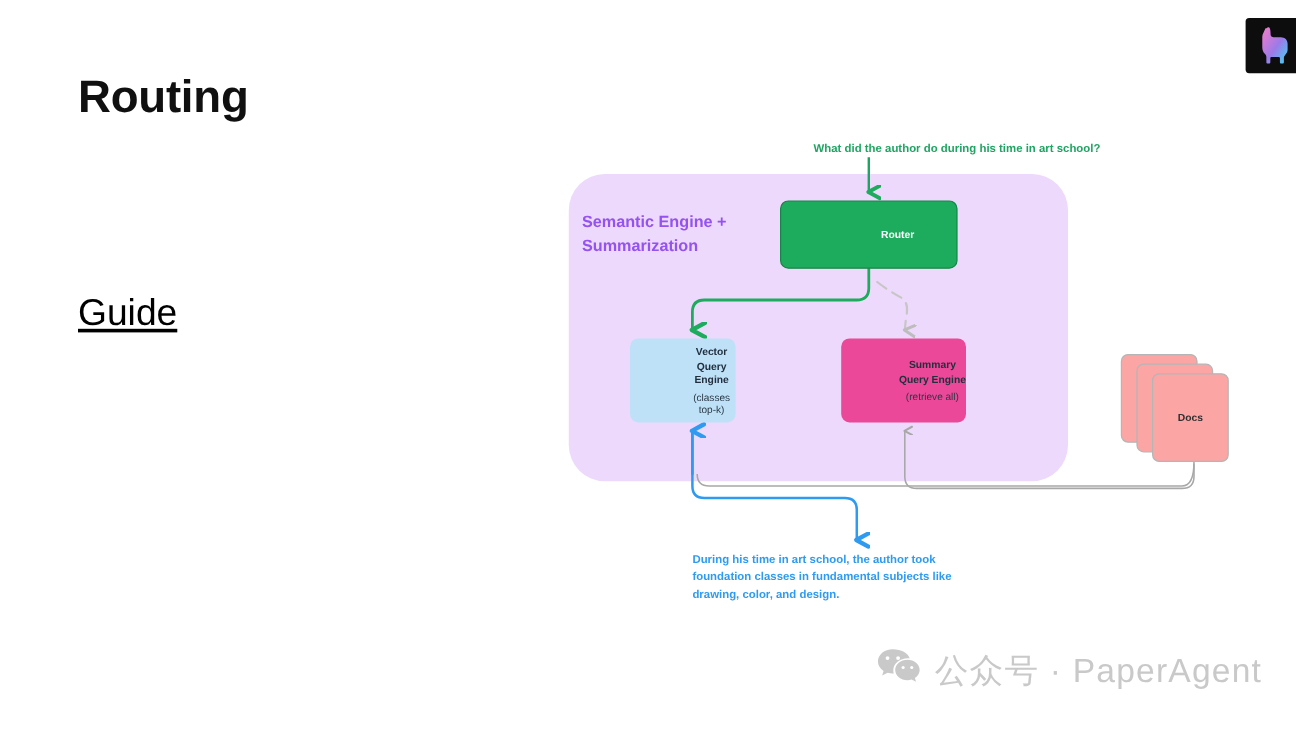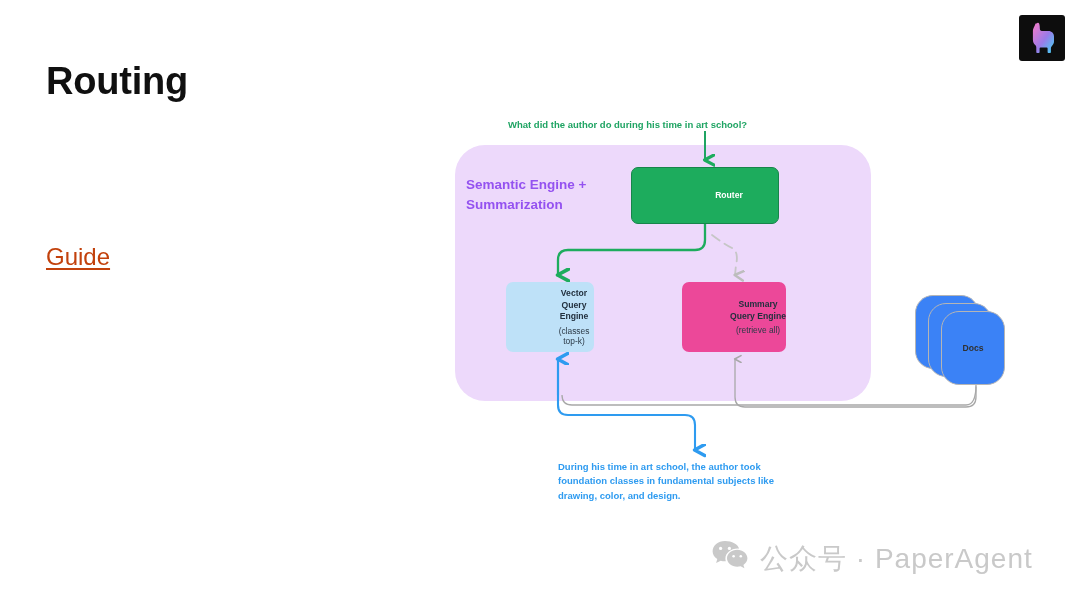--- a/index.html
+++ b/index.html
@@ -1,59 +1,59 @@
 <!DOCTYPE html>
 <html><head>
 <meta charset="utf-8">
 <style>
   html,body{margin:0;padding:0;}
   body{
     width:1080px;height:608px;background:#ffffff;overflow:hidden;position:relative;
     font-family:"Liberation Sans","DejaVu Sans",sans-serif;
   }
-  .slide{position:absolute;inset:0;}
+  .slide{position:absolute;inset:0;margin-left:19px;}
 
   
   .logo-box{
     position:absolute;left:1019px;top:15px;width:46px;height:46px;
     background:#0d0d0d;border-radius:3px;
     display:flex;align-items:center;justify-content:center;
   }
 
   
   .title{
     position:absolute;left:46px;top:60px;
     font-size:38px;font-weight:bold;color:#101010;letter-spacing:-0.2px;
   }
   .usecase{
     position:absolute;left:46px;top:148px;width:330px;
     font-size:24px;line-height:1.42;color:#505050;
   }
   .usecase b{color:#2e2e2e;font-weight:bold;}
   .guide{
     position:absolute;left:46px;top:243px;
-    font-size:24px;color:#c2410c;text-decoration:underline;
+    font-size:31px;color:#000000;text-decoration:underline;
     text-underline-offset:3px;cursor:pointer;
   }
 
   
   .diagram{position:absolute;left:440px;top:105px;width:620px;height:420px;}
   .diagram svg{position:absolute;left:0;top:0;}
 
   .panel{
     position:absolute;left:15px;top:40px;width:416px;height:256px;
     background:#EDD9FB;border-radius:30px;
   }
   .panel-label{
     position:absolute;left:26px;top:70px;width:160px;
     font-size:13.5px;font-weight:bold;line-height:1.45;color:#9452F0;
   }
 
   .question{
-    position:absolute;left:68px;top:14px;width:390px;text-align:left;
+    position:absolute;left:68px;top:14px;width:390px;text-align:right;
     font-size:9.5px;font-weight:bold;color:#1FA463;
   }
   .answer{
     position:absolute;left:118px;top:355px;width:250px;
     font-size:9.5px;font-weight:bold;line-height:1.5;color:#2E9BF0;
   }
 
   .node{
     position:absolute;border-radius:7px;
     display:flex;flex-direction:column;align-items:center;justify-content:center;
@@ -70,21 +70,21 @@
   }
   .summary{
     left:242px;top:177px;width:104px;height:70px;
     background:#ec4899;color:#22303E;
   }
   .node .nm{font-size:8.6px;font-weight:bold;line-height:1.32;}
   .node .sub{font-size:8.4px;font-weight:normal;margin-top:3px;color:#2b3946;}
 
   .docs{position:absolute;left:475px;top:190px;width:95px;height:90px;}
   .doc-card{
-    position:absolute;background:#3b82f6;border:1.5px solid #B5B5B5;border-radius:18px;
+    position:absolute;background:#fca5a5;border:1.5px solid #B5B5B5;border-radius:6px;
     width:62px;height:72px;
   }
   .doc-card.c1{left:0;top:0;}
   .doc-card.c2{left:13px;top:8px;}
   .doc-card.c3{left:26px;top:16px;
     display:flex;align-items:center;justify-content:center;
     font-size:8.6px;font-weight:bold;color:#303030;}
 
   
   .watermark{

